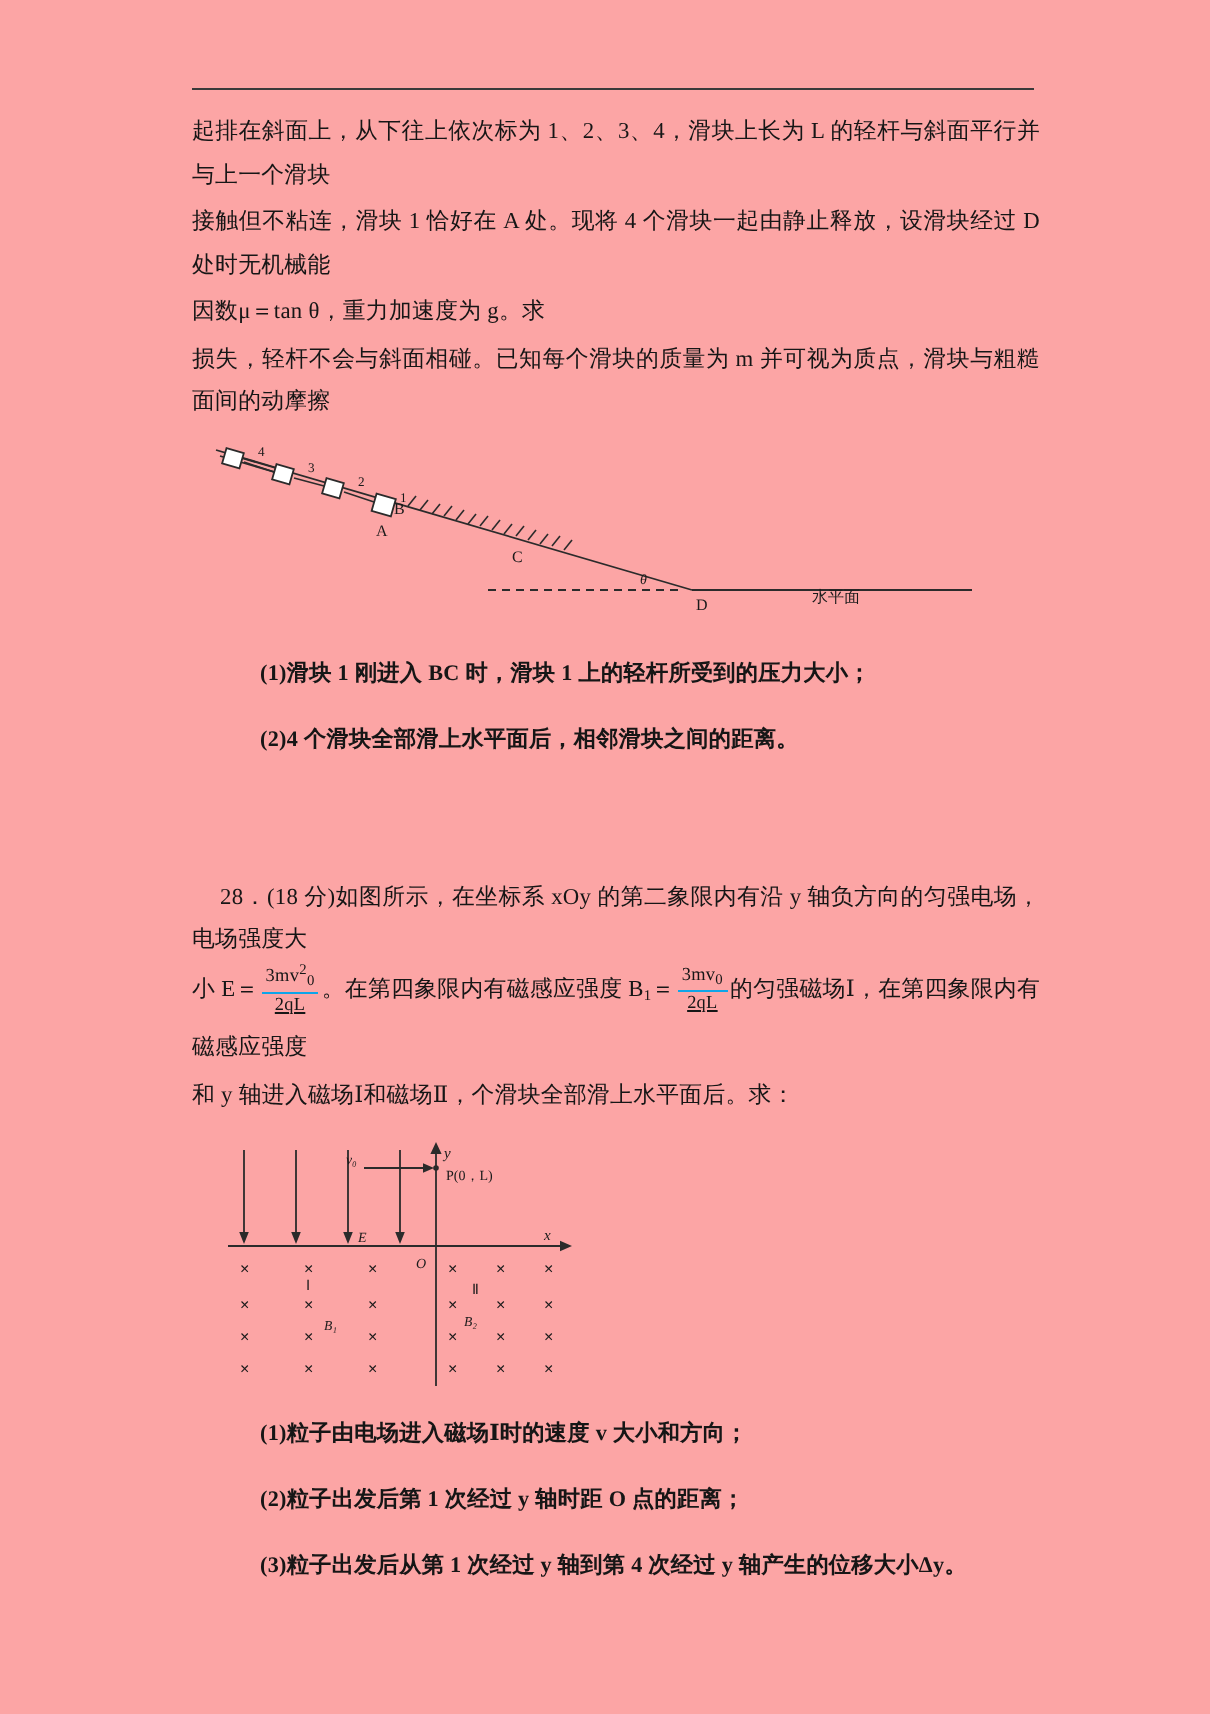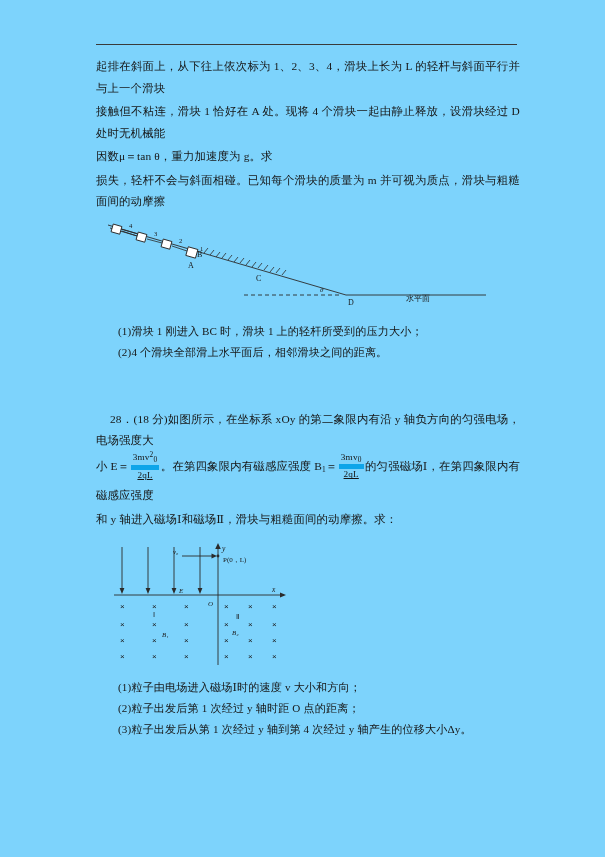--- a/index.html
+++ b/index.html
@@ -11,21 +11,21 @@
     width: 605px;
     height: 857px;
     font-family: "Liberation Serif", "DejaVu Serif", serif;
     color: #1a1a1a;
     position: relative;
     overflow: hidden;
   }
   .page {
     position: absolute;
     inset: 0;
-    background: #7dd3fc;
+    background: #fca5a5;
   }
   .rule {
     position: absolute;
     left: 96px;
     right: 88px;
     top: 44px;
     border-top: 1px solid #3a3a3a;
   }
   .content {
     position: absolute;
@@ -37,38 +37,39 @@
     margin: 0;
     font-size: 11.4px;
     line-height: 21.5px;
     text-align: justify;
     text-justify: inter-ideograph;
     letter-spacing: 0.15px;
     color: #161616;
   }
   .para-q24 { margin-bottom: 2px; }
   .qitem {
-    margin: 0;
+    margin: 12px;
     font-size: 11.1px;
     line-height: 21px;
     padding-left: 22px;
+    font-weight: bold;
   }
   .italic { font-style: italic; font-family: "Liberation Serif", serif; }
   .frac {
     display: inline-block;
     vertical-align: middle;
     text-align: center;
     font-size: 9.2px;
     line-height: 1.18;
     margin: 0 1.5px;
     position: relative;
     top: -0.5px;
   }
   .frac .num { display: block; padding: 0 2px; }
-  .frac .den { display: block; border-top: 5px solid #0ea5e9; padding: 0 2px; text-decoration: underline; }
+  .frac .den { display: block; border-top: 1px solid #0ea5e9; padding: 0 2px; text-decoration: underline; }
   .subr { font-size: 7.4px; vertical-align: -0.28em; font-style: normal; }
   .sup { font-size: 7.4px; vertical-align: 0.45em; }
 
   
   .fig-incline {
     position: relative;
     width: 424px;
     height: 92px;
     margin: 10px 0 6px 0;
   }
@@ -171,21 +172,21 @@
 
       <p class="q25-head">
         <span style="padding-left:14px">28</span><span>．</span><span>(18 分)</span><span>如图所示，在坐标系 xOy 的第二象限内有沿 y 轴负方向的匀强电场，电场强度大</span>
       </p>
 
       <p class="formula-line">
         <span>小 E＝</span><span class="frac"><span class="num"><span>3mv</span><span class="sup">2</span><span class="subr">0</span></span><span class="den">2qL</span></span><span>。在第四象限内有磁感应强度 B</span><span class="subr">1</span><span>＝</span><span class="frac"><span class="num"><span>3mv</span><span class="subr">0</span></span><span class="den">2qL</span></span><span>的匀强磁场Ⅰ，在第四象限内有磁感应强度</span>
       </p>
 
 
-      <p>和 y 轴进入磁场Ⅰ和磁场Ⅱ，滑块与粗糙面间的动摩擦。求：</p>
+      <p>和 y 轴进入磁场Ⅰ和磁场Ⅱ，个滑块全部滑上水平面后。求：</p>
 
       <div class="fig-coord">
         <svg width="424" height="128" viewBox="0 0 424 128">
           <g stroke="#2b2b2b" fill="none" stroke-width="0.9">
 
             <line x1="122" y1="6" x2="122" y2="126"></line>
 
             <line x1="18" y1="56" x2="188" y2="56"></line>
 
             <path d="M122 4 L119.2 10 L124.8 10 Z" fill="#2b2b2b" stroke="none"></path>

